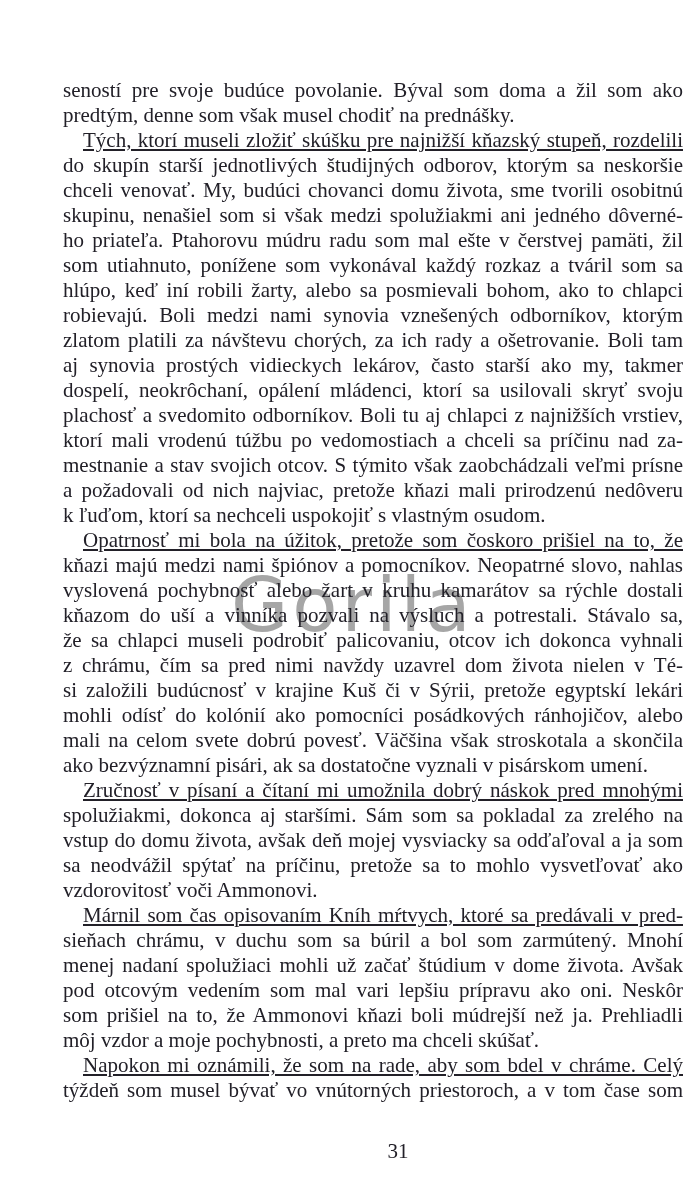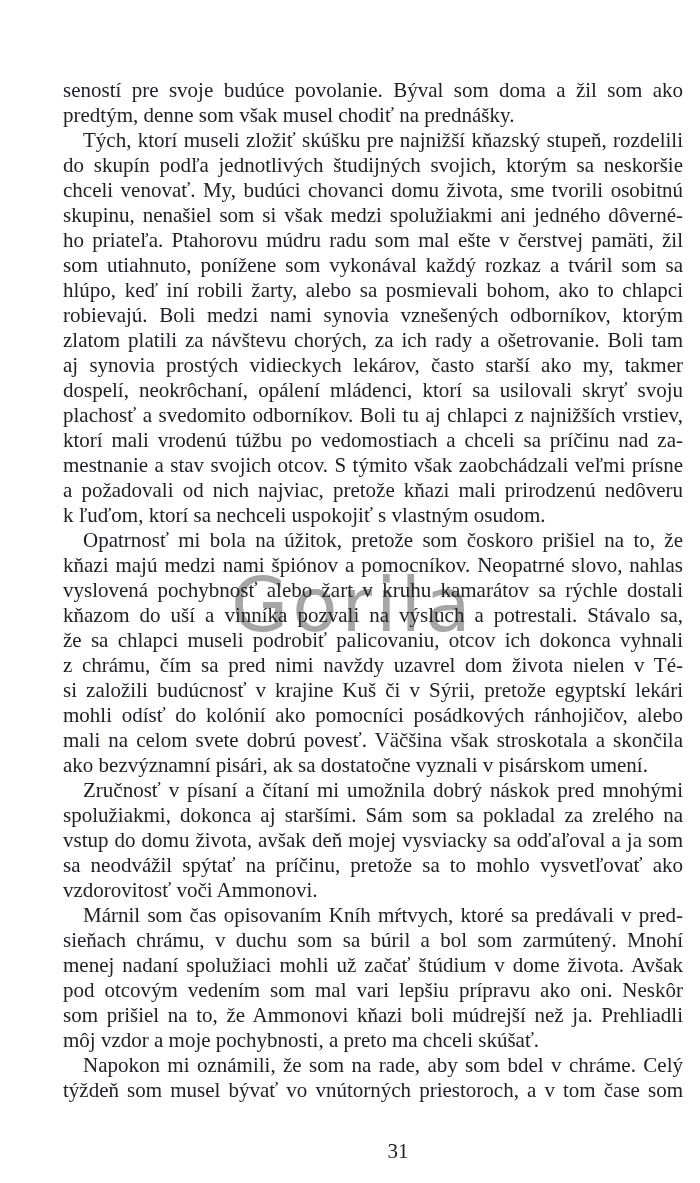--- a/index.html
+++ b/index.html
@@ -41,21 +41,21 @@
     font-size: 21px;
     line-height: 25px;
     color: var(--fg, #222028);
   }
   .para { margin: 0; }
   .line {
     text-align: justify;
     text-align-last: justify;
     white-space: normal;
   }
-  .line.indent { text-indent: 20px; }
+  .line.indent { text-indent: 20px; text-decoration: underline; }
   .line.para-end { text-align-last: left; }
   .page-number {
     position: absolute;
     left: 0;
     top: 1139px;
     width: 100%;
     z-index: 1;
     text-align: center;
     font-size: 21px;
     color: var(--fg, #222028);
@@ -68,21 +68,21 @@
 <div class="scan-page">
   <div class="watermark">Gorila</div>
 
   <div class="body-text">
       <div class="para">
         <div class="line">seností pre svoje budúce povolanie. Býval som doma a žil som ako</div>
         <div class="line para-end">predtým, denne som však musel chodiť na prednášky.</div>
       </div>
       <div class="para">
         <div class="line indent">Tých, ktorí museli zložiť skúšku pre najnižší kňazský stupeň, rozdelili</div>
-        <div class="line">do skupín podľa jednotlivých študijných svojich, ktorým sa neskoršie</div>
+        <div class="line">do skupín starší jednotlivých študijných odborov, ktorým sa neskoršie</div>
         <div class="line">chceli venovať. My, budúci chovanci domu života, sme tvorili osobitnú</div>
         <div class="line">skupinu, nenašiel som si však medzi spolužiakmi ani jedného dôverné-</div>
         <div class="line">ho priateľa. Ptahorovu múdru radu som mal ešte v čerstvej pamäti, žil</div>
         <div class="line">som utiahnuto, ponížene som vykonával každý rozkaz a tváril som sa</div>
         <div class="line">hlúpo, keď iní robili žarty, alebo sa posmievali bohom, ako to chlapci</div>
         <div class="line">robievajú. Boli medzi nami synovia vznešených odborníkov, ktorým</div>
         <div class="line">zlatom platili za návštevu chorých, za ich rady a ošetrovanie. Boli tam</div>
         <div class="line">aj synovia prostých vidieckych lekárov, často starší ako my, takmer</div>
         <div class="line">dospelí, neokrôchaní, opálení mládenci, ktorí sa usilovali skryť svoju</div>
         <div class="line">plachosť a svedomito odborníkov. Boli tu aj chlapci z najnižších vrstiev,</div>

